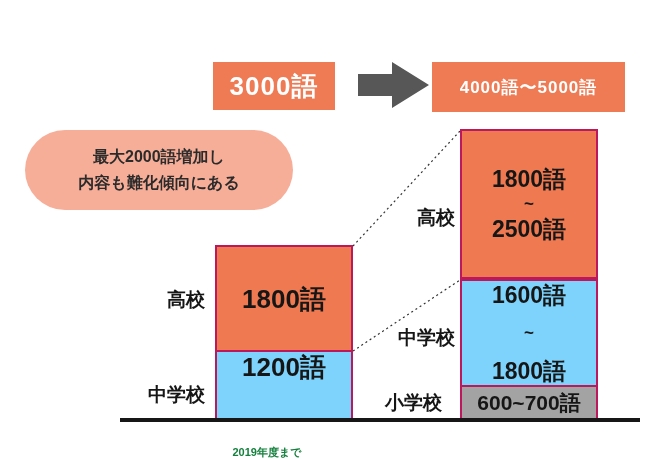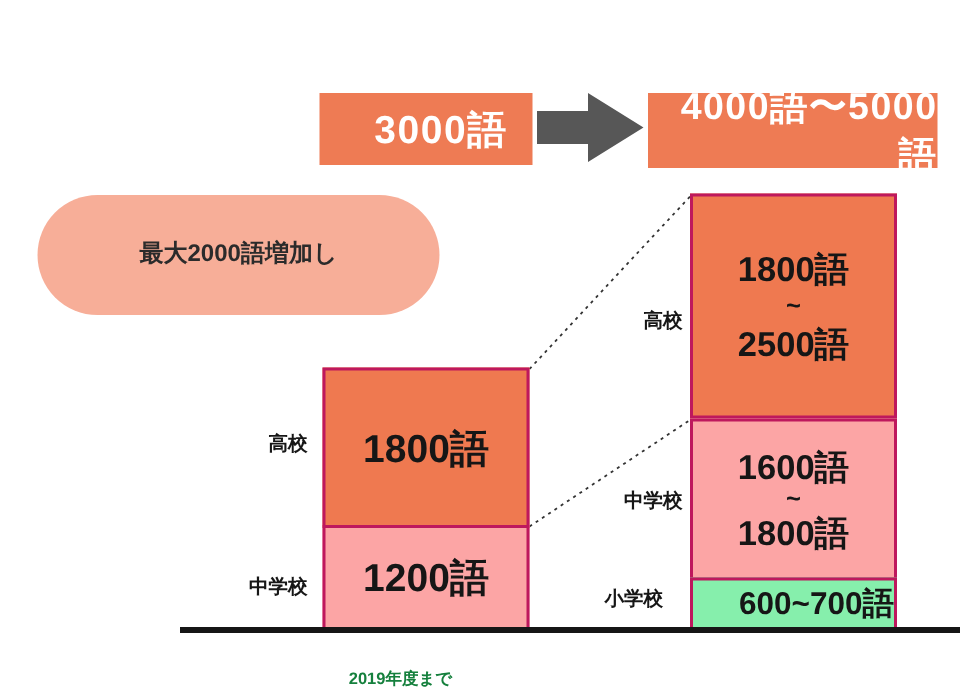--- a/index.html
+++ b/index.html
@@ -17,22 +17,22 @@
   .head-box {
     background: #ee7b54;
     color: #ffffff;
     font-weight: bold;
     display: flex;
     align-items: center;
     justify-content: center;
     font-size: 26px;
     letter-spacing: 1px;
   }
-  #box-before { left: 213px; top: 62px; width: 122px; height: 48px; padding-left: 20px; }
-  #box-after  { left: 432px; top: 62px; width: 193px; height: 50px; font-size: 25px; text-align: right; }
+  #box-before { left: 213px; top: 62px; width: 122px; height: 48px; }
+  #box-after  { left: 432px; top: 62px; width: 193px; height: 50px; font-size: 17px; }
 
   
   #callout {
     left: 25px; top: 130px; width: 268px; height: 80px;
     background: #f7ae98;
     border-radius: 40px;
     display: flex;
     flex-direction: column;
     align-items: center;
     justify-content: center;
@@ -54,34 +54,34 @@
     border: 2px solid #be185d;
     box-sizing: border-box;
     display: flex;
     flex-direction: column;
     align-items: center;
     justify-content: center;
     color: #161616;
     font-weight: 600;
   }
   .seg-hs   { background: #ef7950; }
-  .seg-jhs  { background: #fca5a5; }
-  .seg-es   { background: #86efac; align-items: flex-end; }
+  .seg-jhs  { background: #7dd3fc; justify-content: space-between; }
+  .seg-es   { background: #a3a3a3; }
 
   .seg-value { font-size: 26px; line-height: 30px; }
   .seg-value-sm { font-size: 23px; line-height: 32px; }
   .seg-tilde { font-size: 17px; line-height: 18px; }
   .seg-value-xs { font-size: 21px; line-height: 24px; }
 
   
   .school-label {
     position: absolute;
     color: #161616;
     font-weight: 600;
-    font-size: 13px;
+    font-size: 19px;
     text-align: right;
   }
 
   
   .axis-label {
     position: absolute;
     top: 445px;
     width: 170px;
     text-align: center;
     color: #15803d;
@@ -108,20 +108,21 @@
     <line x1="353" y1="246" x2="460" y2="131" stroke="#333333" stroke-width="1.2" stroke-dasharray="2,3"></line>
     <line x1="353" y1="351" x2="460" y2="280" stroke="#333333" stroke-width="1.2" stroke-dasharray="2,3"></line>
   </svg>
 
   <div class="abs head-box" id="box-after">
     <span>4000語〜5000語</span>
   </div>
 
   <div class="abs" id="callout">
     <span>最大2000語増加し</span>
+    <span>内容も難化傾向にある</span>
   </div>
 
   <div class="bar-seg seg-hs" style="left:215px; top:245px; width:138px; height:107px;">
     <span class="seg-value">1800語</span>
   </div>
   <div class="bar-seg seg-jhs" style="left:215px; top:350px; width:138px; height:70px;">
     <span class="seg-value">1200語</span>
   </div>
 
   <div class="bar-seg seg-hs" style="left:460px; top:129px; width:138px; height:150px;">

